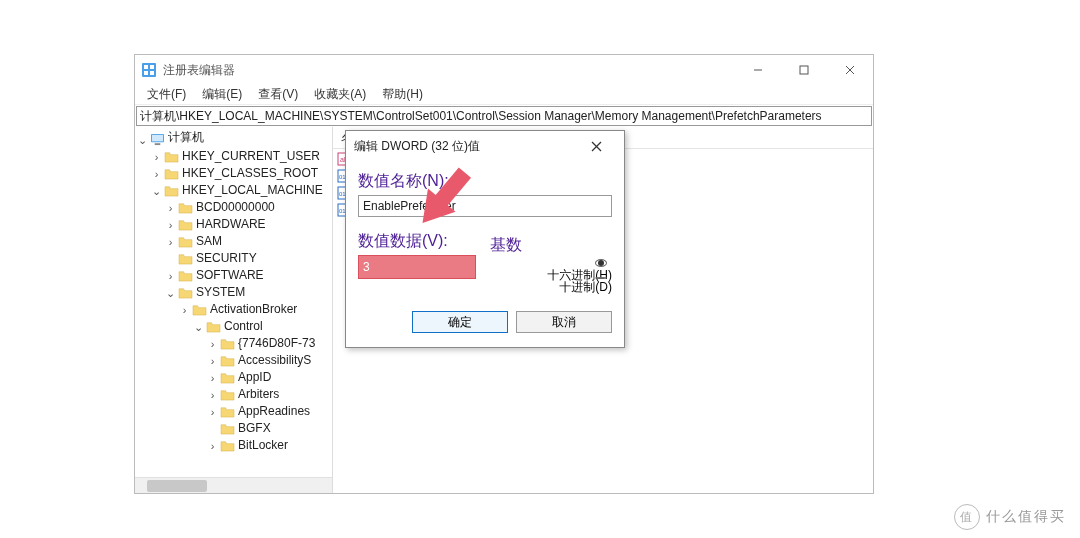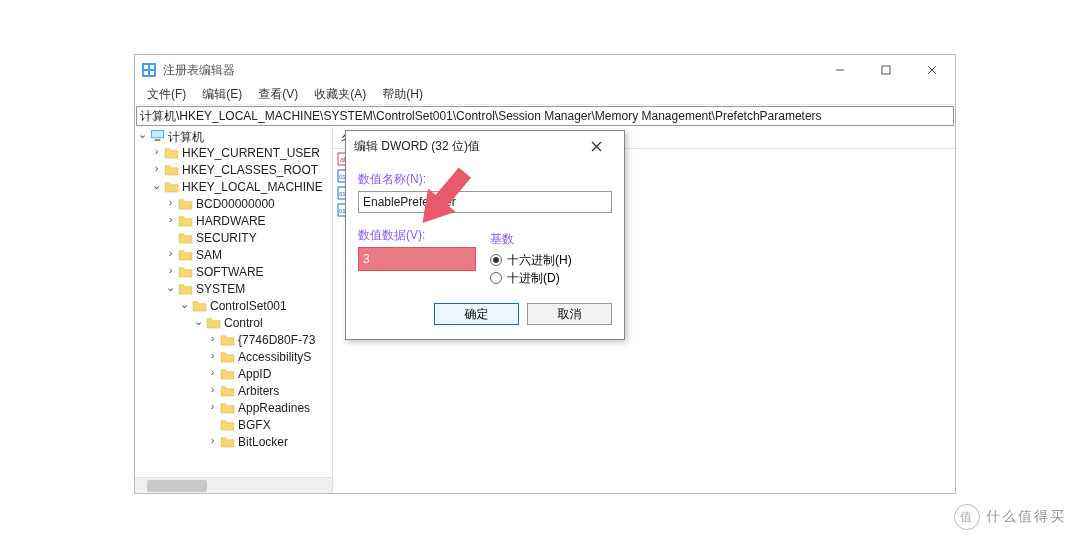--- a/index.html
+++ b/index.html
@@ -1,30 +1,30 @@
 <!DOCTYPE html>
 <html><head>
 <meta charset="utf-8">
 <style>
   * { box-sizing: border-box; margin: 0; padding: 0; font-family: "Microsoft YaHei", "Segoe UI", Tahoma, sans-serif; }
   body { width: 1080px; height: 538px; background: #fff; position: relative; overflow: hidden; font-size: 12px; }
-  .window { position: absolute; left: 134px; top: 54px; width: 822px; height: 440px; border: 1px solid #bbb; background: #fff; }
+  .window { position: absolute; left: 134px; top: 54px; width: 740px; height: 440px; border: 1px solid #bbb; background: #fff; }
   .titlebar { height: 30px; display: flex; align-items: center; padding: 0 0 0 6px; background: #fff; }
   .titlebar-icon { width: 16px; height: 16px; margin-right: 6px; display: flex; align-items: center; justify-content: center; }
   .titlebar-icon svg { width:16px; height:16px; }
   .titlebar-title { font-size: 12px; color: #555; }
   .titlebar-controls { margin-left: auto; display: flex; }
   .titlebar-btn { width: 46px; height: 30px; display: flex; align-items: center; justify-content: center; color: #555; }
   .menubar { height: 20px; display: flex; align-items: center; padding: 0 4px; background: #fff; border-bottom: 1px solid #eee; }
   .menubar-item { padding: 2px 8px; font-size: 12px; color: #333; }
   .addressbar { height: 20px; border: 1px solid #999; margin: 1px; padding: 1px 3px; font-size: 12px; color: #222; background: #fff; overflow: hidden; white-space: nowrap; }
   .content { display: flex; height: calc(100% - 72px); position: relative; }
   .tree-pane { width: 198px; border-right: 1px solid #ddd; overflow: hidden; position: relative; background: #fff; }
   .tree { padding: 2px 0 2px 2px; font-size: 12px; color: #222; }
-  .tree-row { display: flex; align-items: flex-start; height: 17px; white-space: nowrap; }
+  .tree-row { display: flex; align-items: flex-end; height: 17px; white-space: nowrap; }
   .exp { width: 11px; height: 11px; display: inline-flex; align-items: center; justify-content: center; margin-right: 2px; color: #555; font-size: 10px; line-height: 1; }
   .exp.open::before { content: "⌄"; font-size:11px; }
   .exp.closed::before { content: "›"; font-size:11px; }
   .exp.none { visibility: hidden; }
   .fold { width: 15px; height: 13px; margin-right: 3px; display: inline-flex; }
   .fold svg { width:15px; height:13px; }
   .pc-icon { width:15px; height:13px; margin-right:3px; display:inline-flex; }
   .pc-icon svg { width:15px; height:13px; }
   .tree-label { overflow: hidden; text-overflow: clip; }
   .hscroll-track { position: absolute; left: 0; right: 0; bottom: 0; height: 16px; background: #f0f0f0; border-top: 1px solid #e0e0e0; }
@@ -35,30 +35,30 @@
   .list-body { padding: 1px 0; }
   .list-row { display: flex; align-items: center; height: 17px; padding-left: 4px; }
   .reg-icon { width: 14px; height: 14px; margin-right: 4px; display: inline-flex; }
   .reg-icon svg { width:14px; height:14px; }
   .list-cell { font-size: 12px; color: #222; }
 
   .dialog { position: absolute; left: 345px; top: 130px; width: 280px; background: #fff; border: 1px solid #888; box-shadow: 2px 2px 6px rgba(0,0,0,0.25); z-index: 5; }
   .dlg-title { height: 30px; display: flex; align-items: center; padding: 0 8px; font-size: 12px; color: #222; }
   .dlg-close { margin-left: auto; width: 40px; height: 28px; display: flex; align-items: center; justify-content: center; color: #333; font-size: 14px; }
   .dlg-body { padding: 4px 12px 14px 12px; }
-  .dlg-label { font-size: 12px; color: #8b5cf6; margin: 6px 0 3px 0; }
+  .dlg-label { font-size: 16px; color: #4c1d95; margin: 6px 0 3px 0; }
   .dlg-input { width: 100%; height: 22px; border: 1px solid #999; padding: 2px 4px; font-size: 12px; background: #fff; color: #222; }
   .dlg-row2 { display: flex; gap: 14px; margin-top: 8px; }
   .dlg-val-wrap { position: relative; width: 118px; }
   .dlg-val-input { width: 100%; height: 24px; border: 1.5px solid #d94f5c; background: #ea7a84; color: #fff; padding: 2px 4px; font-size: 12px; }
-  .radio-row { display: flex; align-items: center; height: 18px; }
+  .radio-row { display: flex; align-items: flex-end; height: 18px; flex-direction: column; }
   .radio-dot { width: 12px; height: 12px; border: 1px solid #666; border-radius: 50%; margin-right: 5px; display: inline-flex; align-items: center; justify-content: center; }
   .radio-dot.sel::after { content: ""; width: 6px; height: 6px; background: #333; border-radius: 50%; }
   .dlg-btns { display: flex; justify-content: flex-end; gap: 8px; margin-top: 16px; }
-  .dlg-btn { width: 85px; height: 22px; border: 1px solid #999; background: #f2f2f2; font-size: 12px; display: inline-flex; align-items: center; justify-content: center; }
+  .dlg-btn { width: 96px; height: 22px; border: 1px solid #999; background: #f2f2f2; font-size: 12px; display: inline-flex; align-items: center; justify-content: center; }
   .dlg-btn.primary { border: 1.5px solid #1070c8; background: #eef6fd; }
 
   .arrow-overlay { position: absolute; left: 400px; top: 156px; width: 80px; height: 80px; z-index: 6; pointer-events: none; }
 
   .watermark { position: absolute; right: 14px; bottom: 8px; display: flex; align-items: center; gap: 6px; color: #999; font-size: 14px; letter-spacing: 2px; }
   .watermark-circle { width: 26px; height: 26px; border: 1.5px solid #bbb; border-radius: 50%; display: flex; align-items: center; justify-content: center; font-size: 12px; color: #aaa; }
 </style>
 </head>
 <body>
 
@@ -154,63 +154,63 @@
         <div class="tree-row" style="padding-left:28px">
             <span class="exp closed"></span>
             <span class="fold">
               <svg viewBox="0 0 16 14">
                 <path d="M1 3h5l1 2h8v8H1z" fill="#f7d774" stroke="#d4a93a" stroke-width="0.5"></path>
               </svg>
             </span>
             <span class="tree-label">HARDWARE</span>
           </div>
         <div class="tree-row" style="padding-left:28px">
+            <span class="exp closed"></span>
+            <span class="fold">
+              <svg viewBox="0 0 16 14">
+                <path d="M1 3h5l1 2h8v8H1z" fill="#f7d774" stroke="#d4a93a" stroke-width="0.5"></path>
+              </svg>
+            </span>
+            <span class="tree-label">SAM</span>
+          </div>
+        <div class="tree-row" style="padding-left:28px">
             <span class="exp none"></span>
             <span class="fold">
               <svg viewBox="0 0 16 14">
                 <path d="M1 3h5l1 2h8v8H1z" fill="#f7d774" stroke="#d4a93a" stroke-width="0.5"></path>
               </svg>
             </span>
             <span class="tree-label">SECURITY</span>
           </div>
         <div class="tree-row" style="padding-left:28px">
             <span class="exp closed"></span>
             <span class="fold">
               <svg viewBox="0 0 16 14">
                 <path d="M1 3h5l1 2h8v8H1z" fill="#f7d774" stroke="#d4a93a" stroke-width="0.5"></path>
               </svg>
             </span>
-            <span class="tree-label">SAM</span>
-          </div>
-        <div class="tree-row" style="padding-left:28px">
-            <span class="exp closed"></span>
-            <span class="fold">
-              <svg viewBox="0 0 16 14">
-                <path d="M1 3h5l1 2h8v8H1z" fill="#f7d774" stroke="#d4a93a" stroke-width="0.5"></path>
-              </svg>
-            </span>
             <span class="tree-label">SOFTWARE</span>
           </div>
         <div class="tree-row" style="padding-left:28px">
             <span class="exp open"></span>
             <span class="fold">
               <svg viewBox="0 0 16 14">
                 <path d="M1 3h5l1 2h8v8H1z" fill="#f7d774" stroke="#d4a93a" stroke-width="0.5"></path>
               </svg>
             </span>
             <span class="tree-label">SYSTEM</span>
           </div>
         <div class="tree-row" style="padding-left:42px">
-            <span class="exp open"></span>
-            <span class="fold">
-              <svg viewBox="0 0 16 14">
-                <path d="M1 3h5l1 2h8v8H1z" fill="#f7d774" stroke="#d4a93a" stroke-width="0.5"></path>
-              </svg>
-            </span>
-            <span class="tree-label">ControlSet001</span>
+            <span class="exp closed"></span>
+            <span class="fold">
+              <svg viewBox="0 0 16 14">
+                <path d="M1 3h5l1 2h8v8H1z" fill="#f7d774" stroke="#d4a93a" stroke-width="0.5"></path>
+              </svg>
+            </span>
+            <span class="tree-label">ActivationBroker</span>
           </div>
         <div class="tree-row" style="padding-left:56px">
             <span class="exp open"></span>
             <span class="fold">
               <svg viewBox="0 0 16 14">
                 <path d="M1 3h5l1 2h8v8H1z" fill="#f7d774" stroke="#d4a93a" stroke-width="0.5"></path>
               </svg>
             </span>
             <span class="tree-label">Control</span>
           </div>

